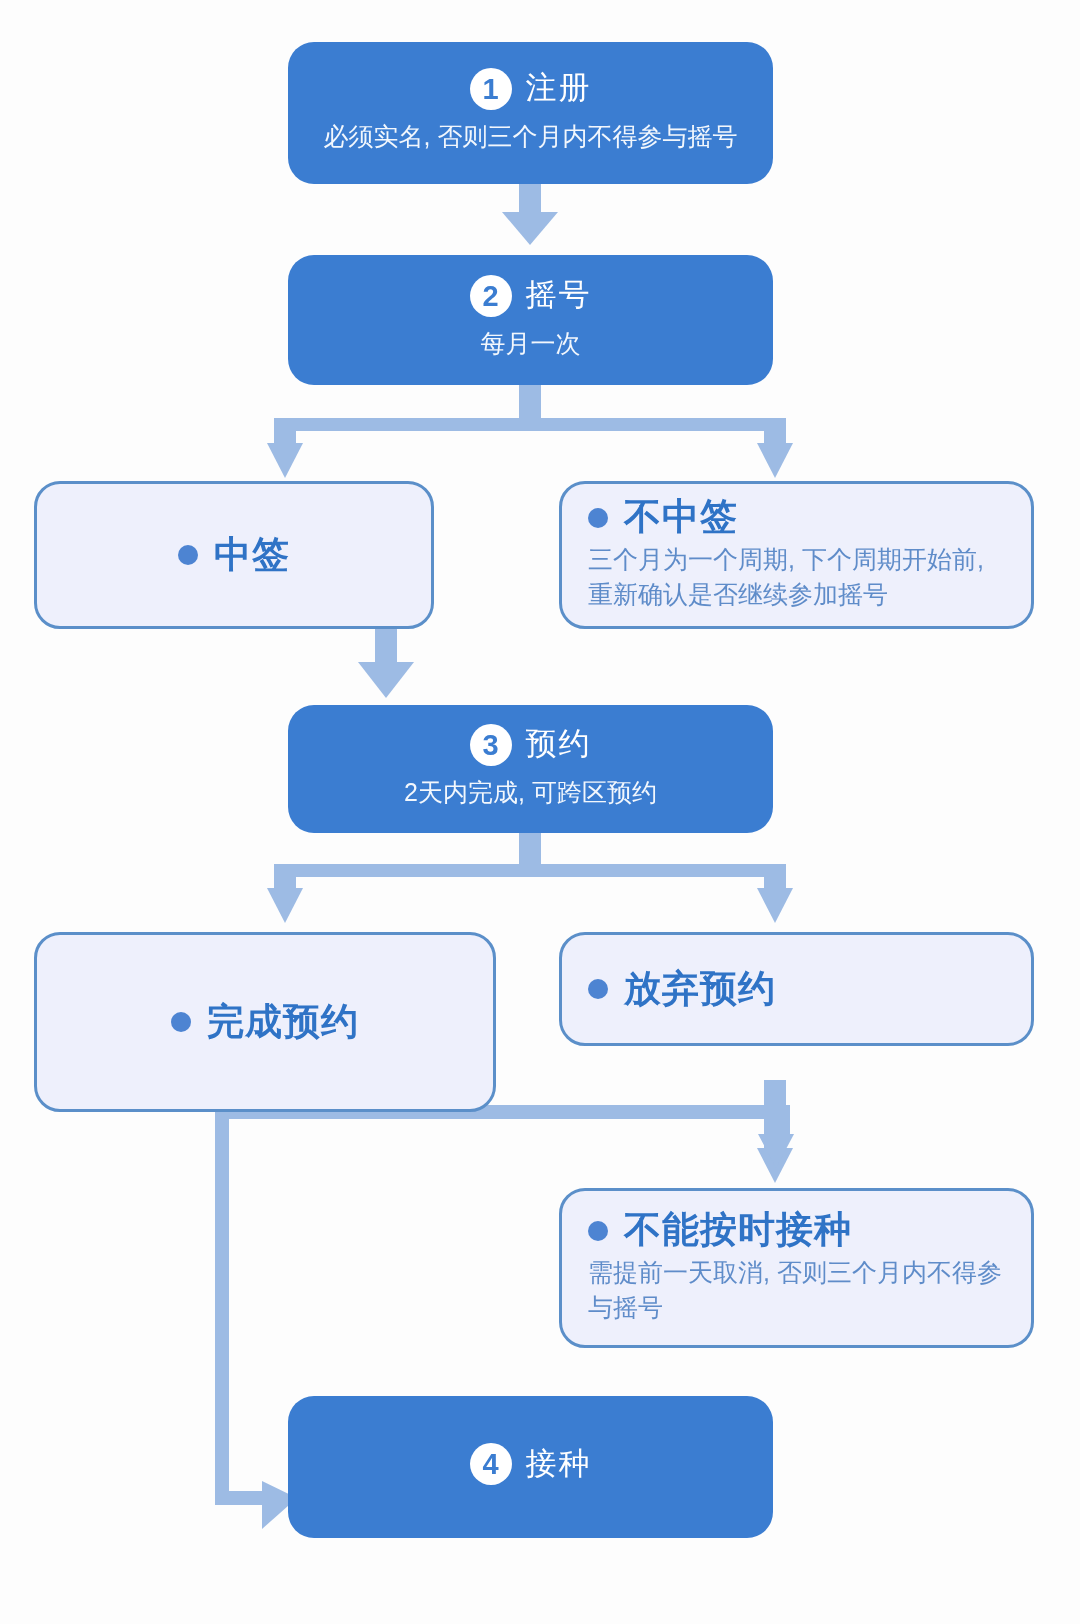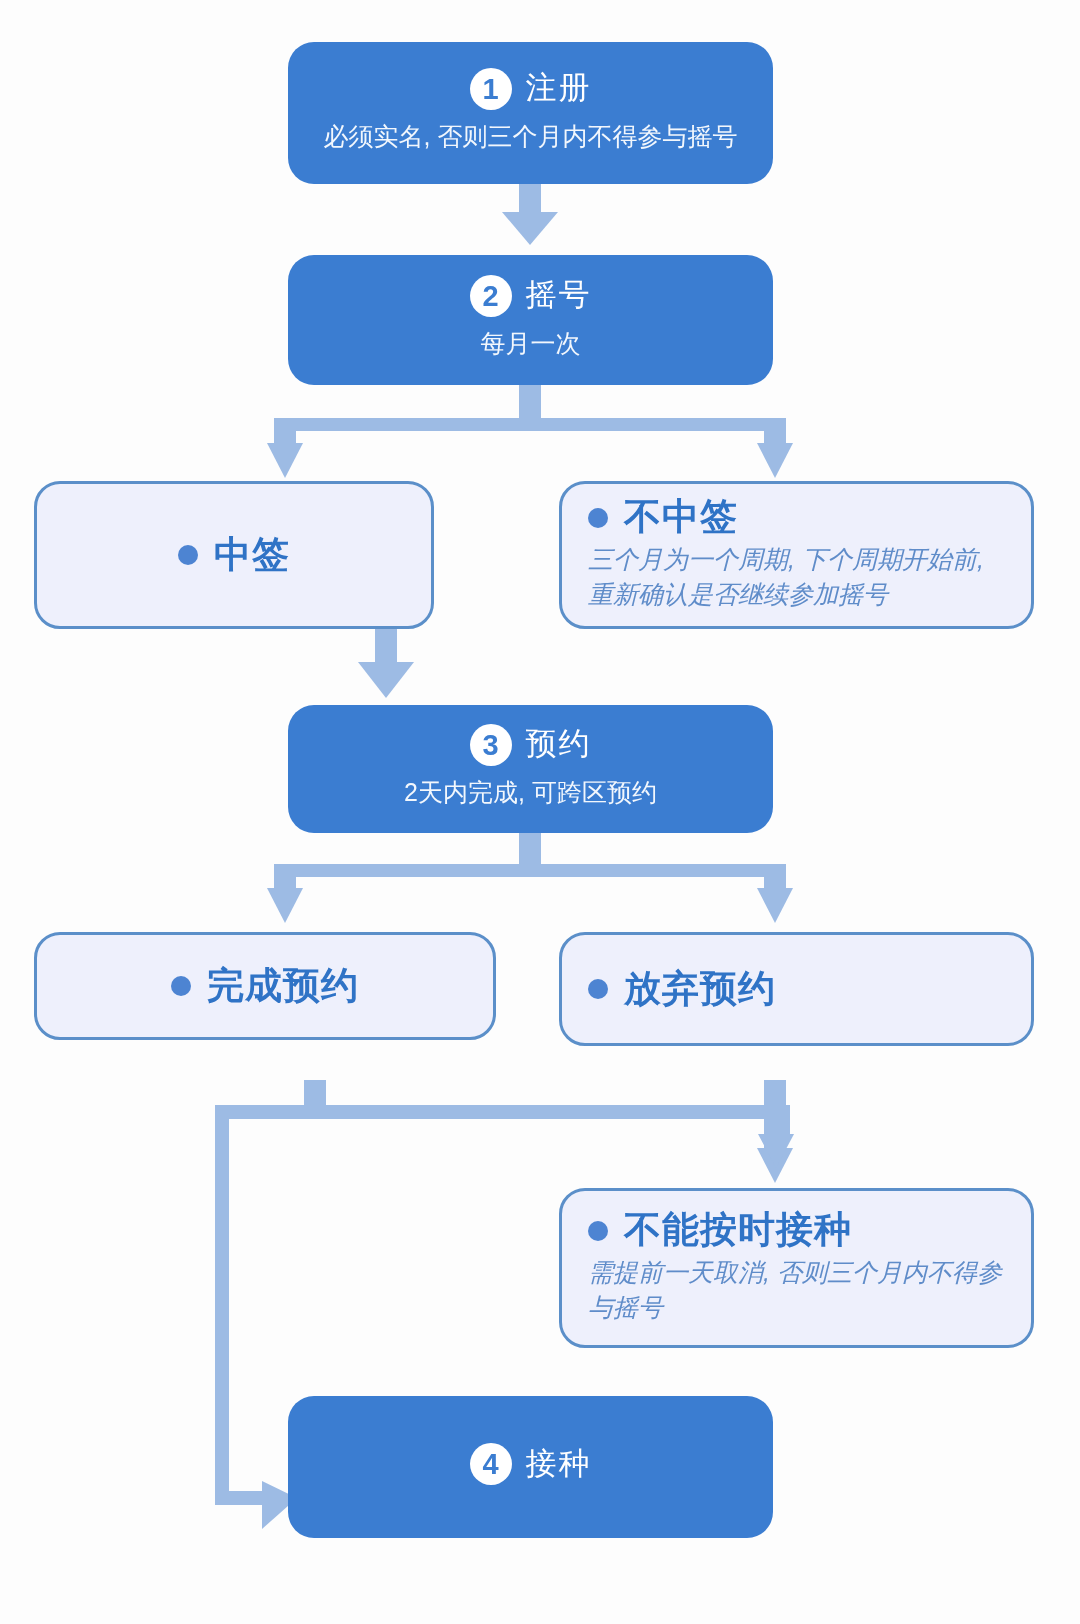--- a/index.html
+++ b/index.html
@@ -115,21 +115,20 @@
     color: #2f73c6;
     letter-spacing: 1px;
     line-height: 1.1;
   }
   .branch-body {
     margin-top: 4px;
     font-size: 25px;
     line-height: 1.42;
     color: #5f8cc9;
     max-width: 420px;
-    font-style: italic;
   }
 </style>
 </head>
 <body>
 
 <div id="flow-root">
 
   <svg id="connectors" viewBox="0 0 1080 1624" width="1080" height="1624" xmlns="http://www.w3.org/2000/svg">
     <g fill="#9dbbe4">
 
@@ -210,21 +209,21 @@
   </div>
 
   <div class="node step-card" style="left:288px; top:705px; width:485px; height:128px;">
     <div class="step-head">
       <span class="step-badge">3</span>
       <span class="step-title">预约</span>
     </div>
     <div class="step-sub">2天内完成, 可跨区预约</div>
   </div>
 
-  <div class="node branch-card centered" style="left:34px; top:932px; width:462px; height:108px;">
+  <div class="node branch-card centered" style="left:34px; top:932px; width:462px; height:180px;">
     <div class="branch-head">
       <span class="bullet-dot"></span>
       <span class="branch-title">完成预约</span>
     </div>
   </div>
 
   <div class="node branch-card" style="left:559px; top:932px; width:475px; height:114px;">
     <div class="branch-head">
       <span class="bullet-dot"></span>
       <span class="branch-title">放弃预约</span>

